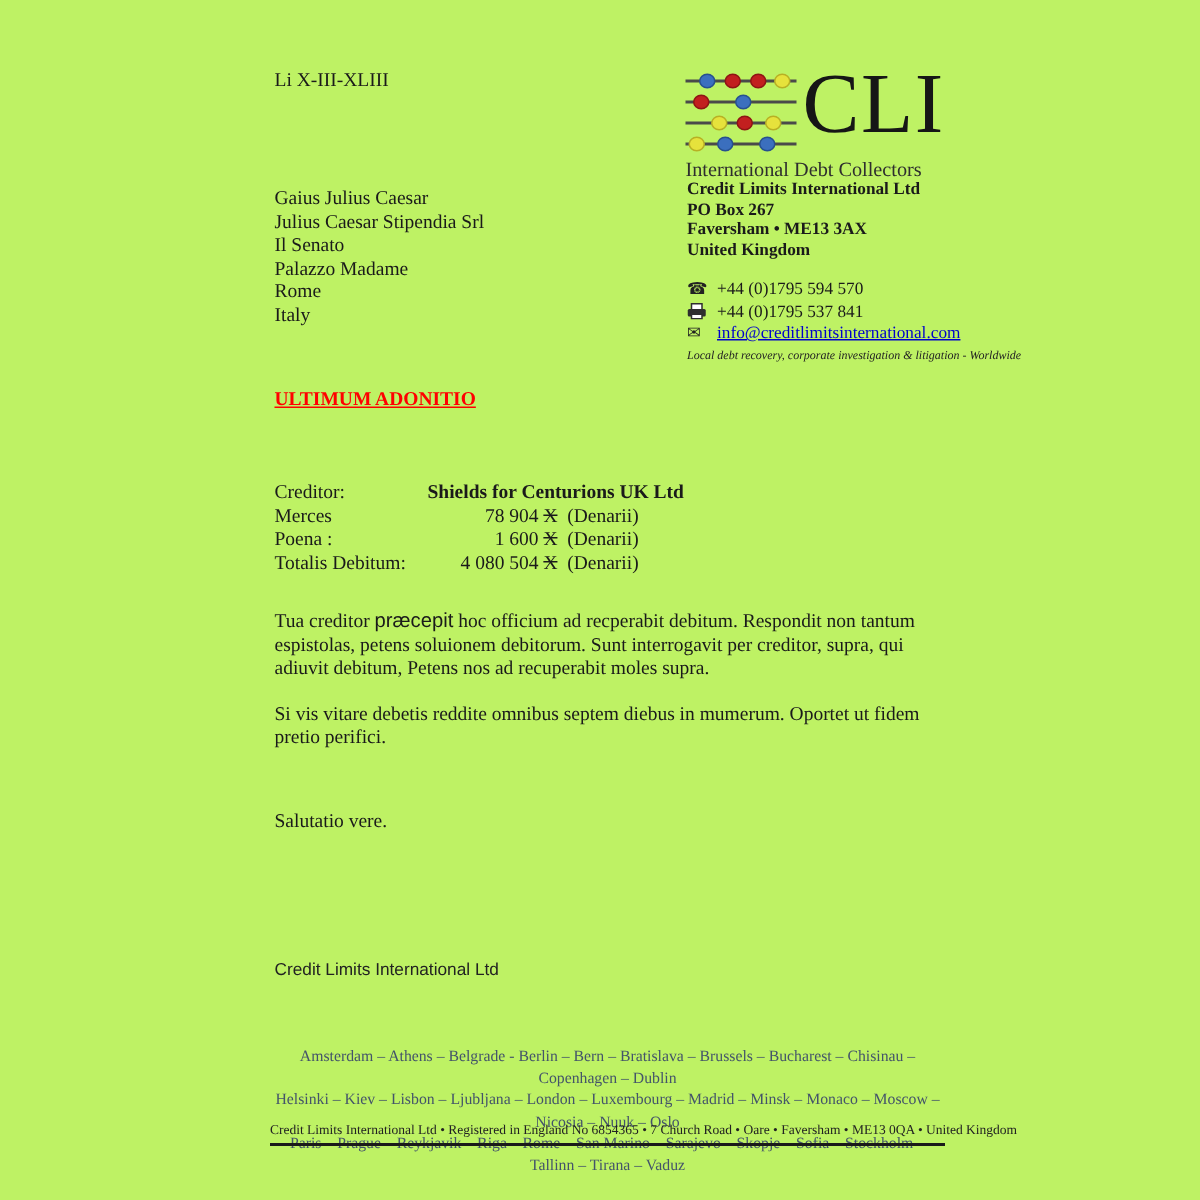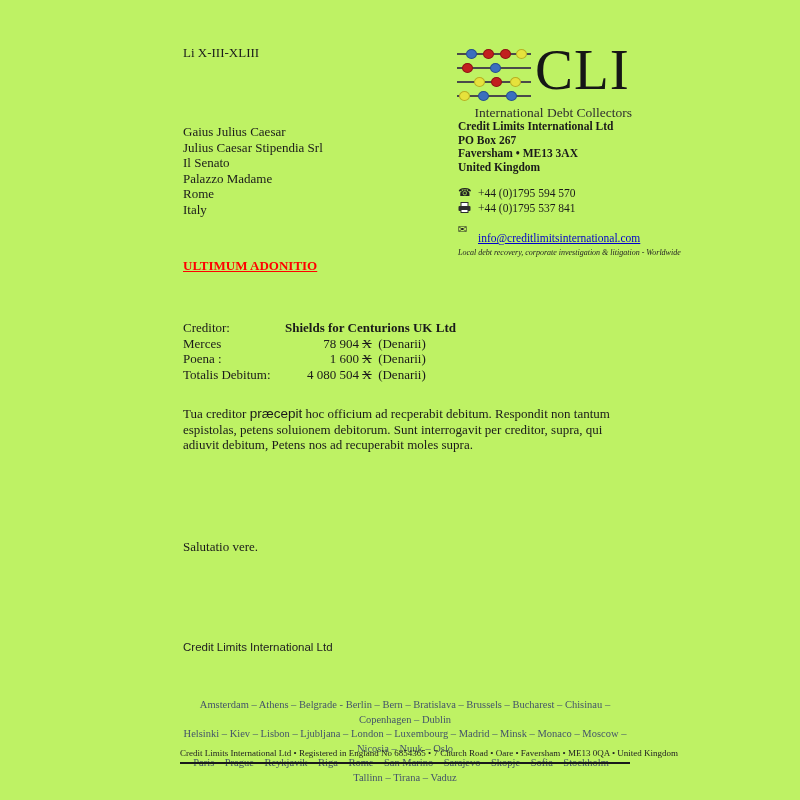--- a/index.html
+++ b/index.html
@@ -3,40 +3,40 @@
 <meta charset="utf-8">
 <style>
   * { margin:0; padding:0; box-sizing:border-box; }
   html,body { width:800px; height:800px; background:#ffffff; }
   body { font-family:"Liberation Serif","DejaVu Serif",serif; color:#1a1a1a; }
   .page { position:relative; width:800px; height:800px; background:#bef264; overflow:hidden; }
 
   .ref { position:absolute; left:183px; top:45px; font-size:13px; }
 
   
-  .logo-block { position:absolute; left:457px; top:42px; width:175px;text-align:right; }
+  .logo-block { position:absolute; left:457px; top:42px; width:175px; }
   .logo-top { display:flex; align-items:flex-start; }
   .abacus { position:relative; width:74px; height:58px; margin-top:3px; }
   .rod { position:absolute; left:0; width:74px; height:2px; background:#4a4a4a; }
   .bead { position:absolute; width:11px; height:10px; border-radius:50%; }
   .bead.blue { background:#3b6fbe; border:1px solid #27508f; }
   .bead.red { background:#c21f1f; border:1px solid #8f1414; }
   .bead.yellow { background:#e6e23c; border:1px solid #b8b024; }
   .cli-text { font-size:57px; line-height:56px; letter-spacing:1px; margin-left:4px; color:#161616; }
   .logo-sub { font-size:13.5px; color:#2e2e2e; margin-top:2px; white-space:nowrap; }
 
   .recipient { position:absolute; left:183px; top:124px; font-size:13px; line-height:15.5px; }
 
   .sender { position:absolute; left:458px; top:120px; font-size:11.5px; }
   .sender .addr div { font-weight:bold; line-height:13.5px; }
   .contacts { margin-top:12px; font-size:11.5px; }
   .contact-row { display:flex; align-items:center; line-height:14.5px; }
   .contact-icon { width:20px; display:inline-block; font-family:"DejaVu Sans",sans-serif; font-size:11px; color:#222; }
   .contact-icon svg { display:block; }
-  .email-link { color:#0000cc; text-decoration:underline;margin-top:16px; }
+  .email-link { color:#0000cc; text-decoration:underline; }
   .tagline { margin-top:2px; font-size:8px; font-style:italic; color:#222; white-space:nowrap; }
 
   .subject { position:absolute; left:183px; top:258px; font-size:13px; font-weight:bold; text-decoration:underline; }
 
   .debt-table { position:absolute; left:183px; top:320px; font-size:13px; line-height:15.5px; }
   .lbl { display:inline-block; width:102px; }
   .amt { display:inline-block; width:74px; text-align:right; }
   .strike { text-decoration:line-through; }
   .bold { font-weight:bold; }
 
@@ -137,20 +137,21 @@
     </div>
     <div>
       <span class="lbl">Totalis Debitum:</span><span class="amt">4 080 504</span>&nbsp;<span class="strike">X</span>&nbsp; <span>(Denarii)</span>
     </div>
   </div>
 
   <div class="bodytext">
     <p>
       <span>Tua creditor </span><span class="emph-word">præcepit</span><span> hoc officium ad recperabit debitum. Respondit non tantum espistolas, petens soluionem debitorum. Sunt interrogavit per creditor, supra, qui adiuvit debitum, Petens nos ad recuperabit moles supra.</span>
     </p>
+    <p>Si vis vitare debetis reddite omnibus septem diebus in mumerum. Oportet ut fidem pretio perifici.</p>
   </div>
 
   <div class="closing">Salutatio vere.</div>
 
   <div class="signature">Credit Limits International Ltd</div>
 
   <div class="cities">
     <div>Amsterdam – Athens – Belgrade - Berlin – Bern – Bratislava – Brussels – Bucharest – Chisinau – Copenhagen – Dublin</div>
     <div>Helsinki – Kiev – Lisbon – Ljubljana – London – Luxembourg – Madrid – Minsk – Monaco – Moscow – Nicosia – Nuuk – Oslo</div>
     <div>Paris – Prague – Reykjavik – Riga – Rome – San Marino – Sarajevo – Skopje – Sofia – Stockholm – Tallinn – Tirana – Vaduz</div>

